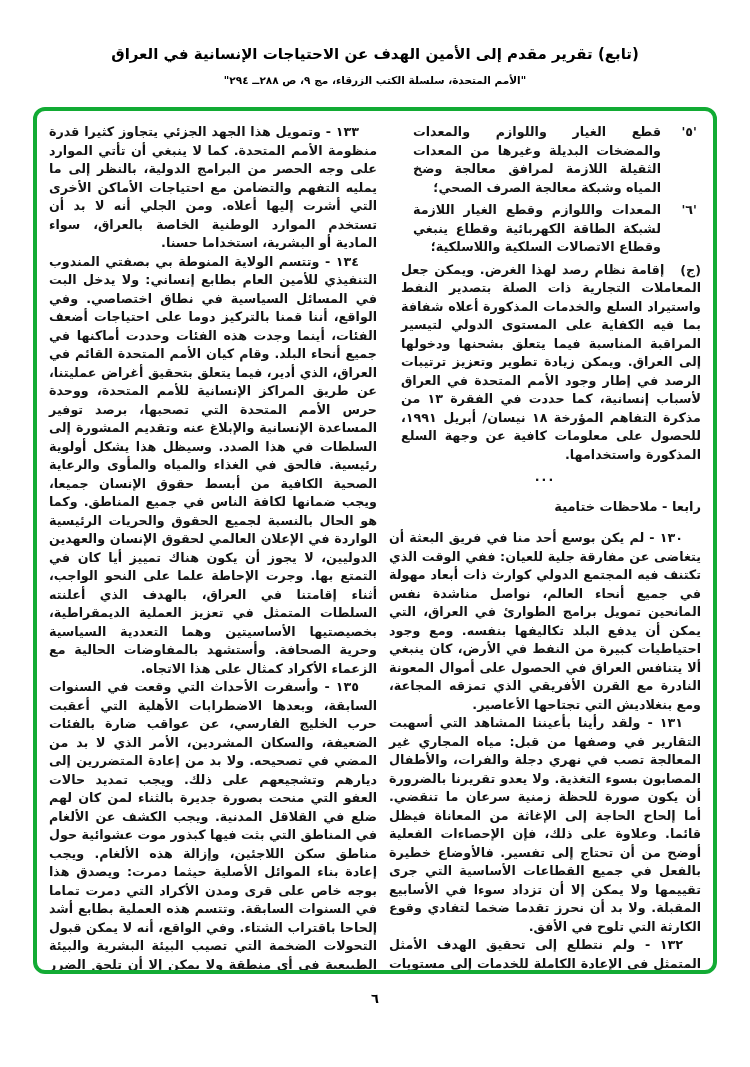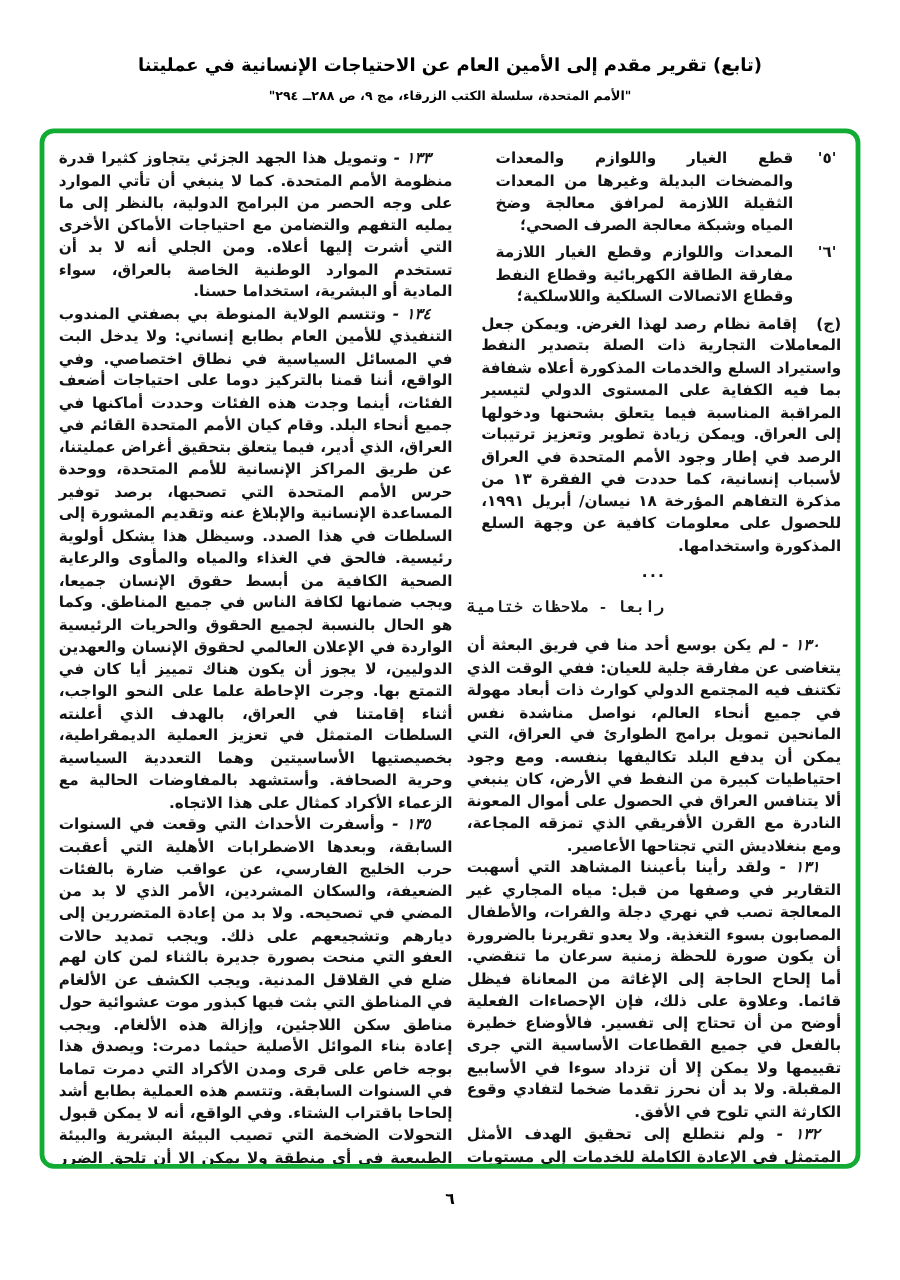--- a/index.html
+++ b/index.html
@@ -68,59 +68,58 @@
   .inline-gap { display: inline-block; width: 16px; }
 
   .ellipsis-sep {
     text-align: center;
     margin: 4px 0 0 0;
     letter-spacing: 2px;
     font-weight: 700;
   }
   .section-heading {
     margin: 11px 0 13px 0;
-    text-align: left;
+    text-align: right;
     font-size: 13px;
     font-weight: 700;
-    font-family: Liberation Mono, monospace;
   }
   .num-para { margin: 0; text-indent: 18px; }
-  .para-number { white-space: nowrap; font-style: italic; }
+  .para-number { white-space: nowrap; }
 
   
   .page-footer { text-align: center; margin-top: 14px; }
   .page-number {
     display: inline-block;
     font-size: 13px;
     font-weight: 700;
     color: #000000;
   }
 </style>
 </head>
 <body>
 
 <div class="page">
 
   <header class="page-header">
-    <div class="doc-title">(تابع) تقرير مقدم إلى الأمين العام عن الاحتياجات الإنسانية في عمليتنا</div>
+    <div class="doc-title">(تابع) تقرير مقدم إلى الأمين الهدف عن الاحتياجات الإنسانية في العراق</div>
     <div class="doc-subtitle">"الأمم المتحدة، سلسلة الكتب الزرقاء، مج ٩، ص ٢٨٨ــ ٢٩٤"</div>
   </header>
 
   <main class="content-box" style="border-color: rgb(18, 171, 52);">
 
     <section class="col col-right">
 
       <div class="list-item">
         <span class="marker">'٥'</span>
         <div class="item-text">قطع الغيار واللوازم والمعدات والمضخات البديلة وغيرها من المعدات الثقيلة اللازمة لمرافق معالجة وضخ المياه وشبكة معالجة الصرف الصحي؛</div>
       </div>
 
       <div class="list-item">
         <span class="marker">'٦'</span>
-        <div class="item-text">المعدات واللوازم وقطع الغيار اللازمة مفارقة الطاقة الكهربائية وقطاع النفط وقطاع الاتصالات السلكية واللاسلكية؛</div>
+        <div class="item-text">المعدات واللوازم وقطع الغيار اللازمة لشبكة الطاقة الكهربائية وقطاع ينبغي وقطاع الاتصالات السلكية واللاسلكية؛</div>
       </div>
 
       <p class="lettered-para"><span class="inline-marker">(ج)</span><span class="inline-gap"></span><span>إقامة نظام رصد لهذا الغرض. ويمكن جعل المعاملات التجارية ذات الصلة بتصدير النفط واستيراد السلع والخدمات المذكورة أعلاه شفافة بما فيه الكفاية على المستوى الدولي لتيسير المراقبة المناسبة فيما يتعلق بشحنها ودخولها إلى العراق. ويمكن زيادة تطوير وتعزيز ترتيبات الرصد في إطار وجود الأمم المتحدة في العراق لأسباب إنسانية، كما حددت في الفقرة ١٣ من مذكرة التفاهم المؤرخة ١٨ نيسان/ أبريل ١٩٩١، للحصول على معلومات كافية عن وجهة السلع المذكورة واستخدامها.</span></p>
 
       <div class="ellipsis-sep">...</div>
 
       <h2 class="section-heading">رابعا - ملاحظات ختامية</h2>
 
       <p class="num-para"><span class="para-number">١٣٠ -</span> <span class="para-body">لم يكن بوسع أحد منا في فريق البعثة أن يتغاضى عن مفارقة جلية للعيان: ففي الوقت الذي تكتنف فيه المجتمع الدولي كوارث ذات أبعاد مهولة في جميع أنحاء العالم، نواصل مناشدة نفس المانحين تمويل برامج الطوارئ في العراق، التي يمكن أن يدفع البلد تكاليفها بنفسه. ومع وجود احتياطيات كبيرة من النفط في الأرض، كان ينبغي ألا يتنافس العراق في الحصول على أموال المعونة النادرة مع القرن الأفريقي الذي تمزقه المجاعة، ومع بنغلاديش التي تجتاحها الأعاصير.</span></p>
 

